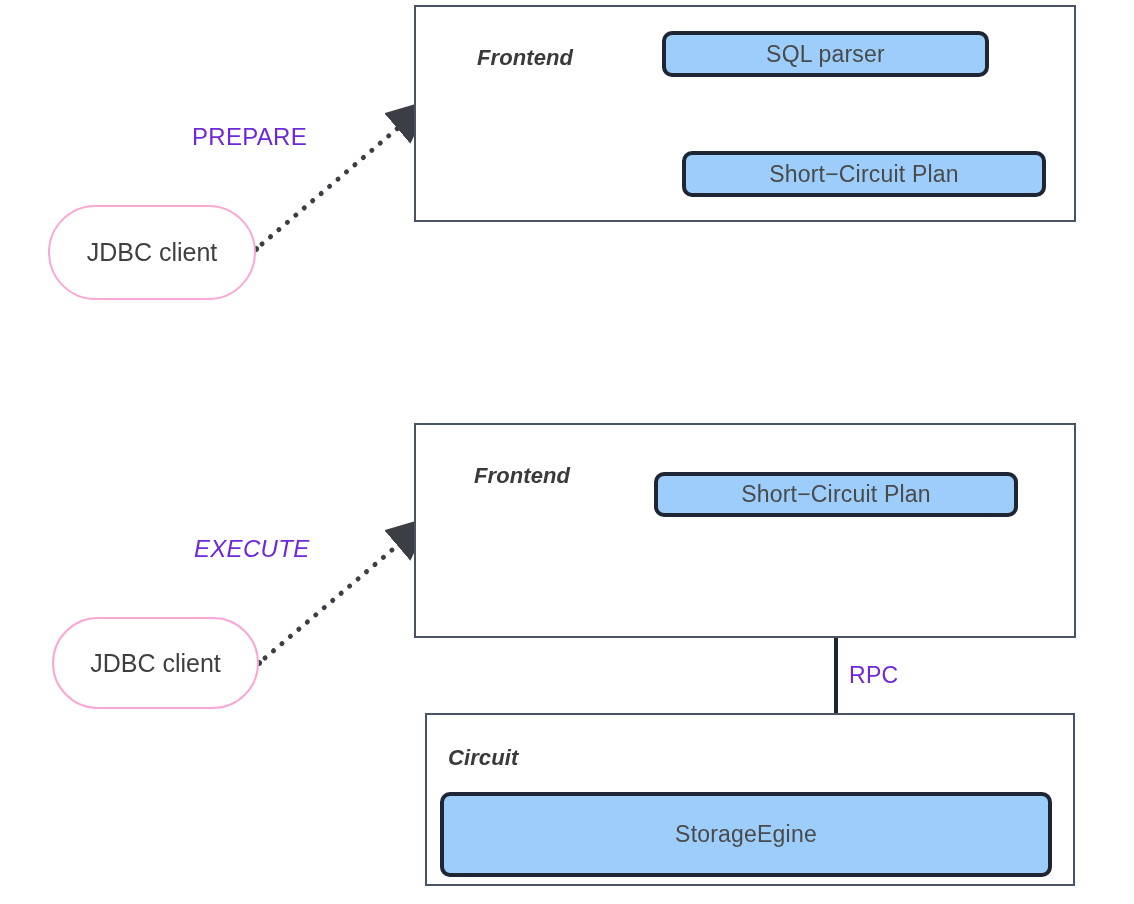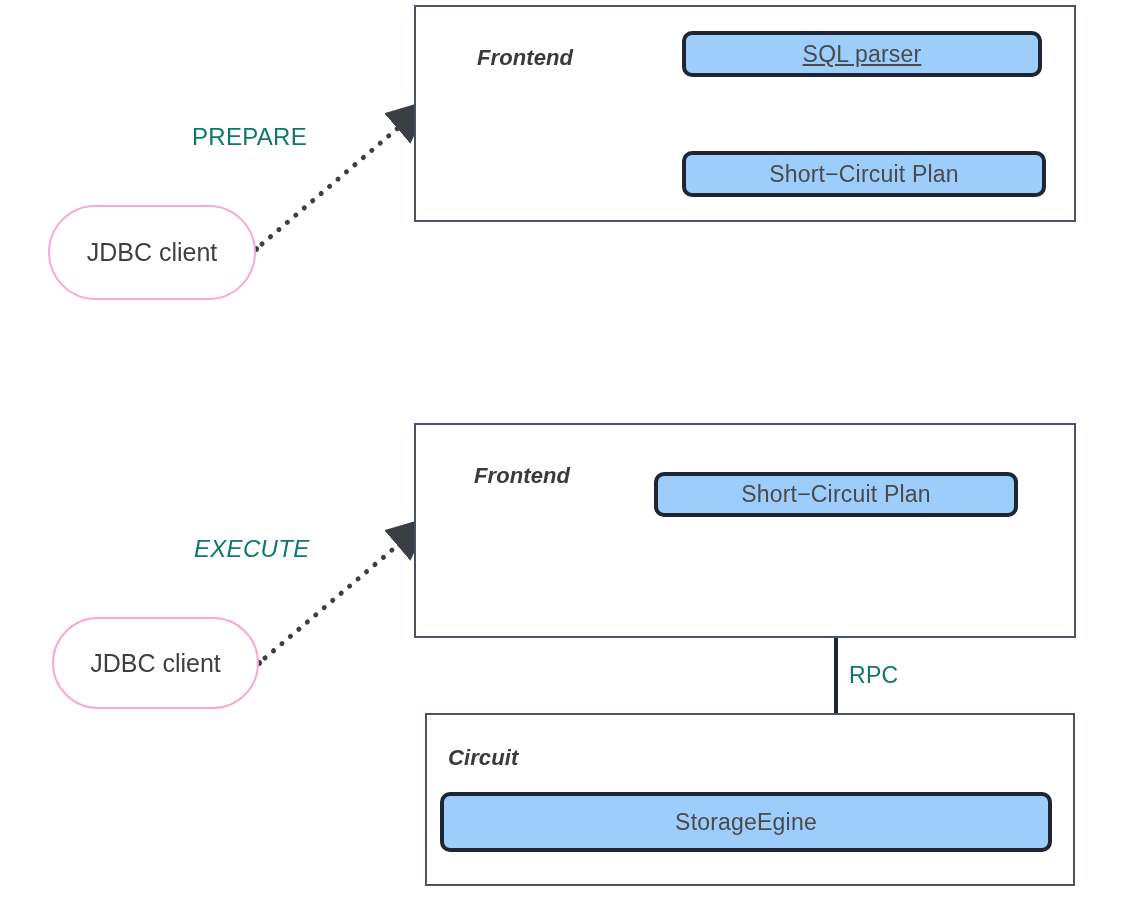--- a/index.html
+++ b/index.html
@@ -76,21 +76,21 @@
     justify-content: center;
     color: #3f3f3f;
     font-size: 25px;
     white-space: nowrap;
   }
 
   
   .edge-label {
     position: absolute;
     font-size: 24px;
-    color: #0f766e;
+    color: #6d28d9;
     white-space: nowrap;
     letter-spacing: 0.3px;
     text-align: center;
   }
   .edge-label.small {
     font-size: 23px;
   }
 </style>
 </head>
 <body>
@@ -119,21 +119,21 @@
 
     <g>
       <line x1="836" y1="516" x2="836" y2="786" stroke="#1f2633" stroke-width="4" marker-end="url(#arrow-solid)"></line>
     </g>
   </svg>
 
   <div class="container-box" style="left:414px; top:5px; width:662px; height:217px;"></div>
 
   <div class="group-title" style="left:477px; top:45px;">Frontend</div>
 
-  <div class="blue-node" style="left:682px; top:31px; width:360px; height:46px;text-decoration:underline;">SQL parser</div>
+  <div class="blue-node" style="left:662px; top:31px; width:327px; height:46px;">SQL parser</div>
 
 
   <div class="blue-node" style="left:682px; top:151px; width:364px; height:46px;">Short−Circuit Plan</div>
 
   <div class="edge-label" style="left:192px; top:123px;">PREPARE</div>
 
   <div class="client-node" style="left:48px; top:205px; width:208px; height:95px;">JDBC client</div>
 
   <div class="container-box" style="left:414px; top:423px; width:662px; height:215px;"></div>
 
@@ -144,15 +144,15 @@
   <div class="edge-label" style="left:194px; top:535px;font-style:italic;">EXECUTE</div>
 
   <div class="client-node" style="left:52px; top:617px; width:207px; height:92px;">JDBC client</div>
 
   <div class="edge-label small" style="left:849px; top:662px;">RPC</div>
 
   <div class="container-box" style="left:425px; top:713px; width:650px; height:173px;"></div>
 
   <div class="group-title" style="left:448px; top:745px;">Circuit</div>
 
-  <div class="blue-node" style="left:440px; top:792px; width:612px; height:60px;">StorageEgine</div>
+  <div class="blue-node" style="left:440px; top:792px; width:612px; height:85px;">StorageEgine</div>
 
 </div>
 
 </body></html>

